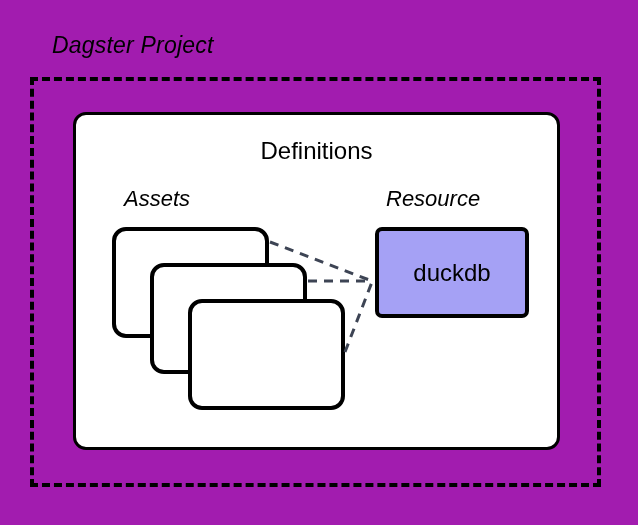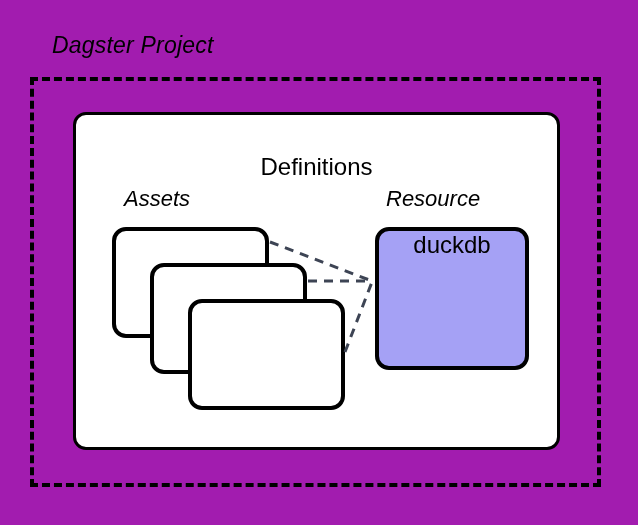--- a/index.html
+++ b/index.html
@@ -55,21 +55,21 @@
     border: 3px solid #000000;
     border-radius: 13px;
     background: #ffffff;
   }
   .definitions-title {
     position: absolute;
     left: 73px;
     top: 112px;
     width: 487px;
     text-align: center;
-    padding-top: 41px;
+    padding-top: 25px;
     font-size: 24px;
     color: #000000;
     white-space: nowrap;
   }
 
   
   .group-label {
     position: absolute;
     font-size: 22px;
     font-style: italic;
@@ -93,26 +93,26 @@
   .asset-card.c1 { left: 112px; top: 227px; z-index: 3; }
   .asset-card.c2 { left: 150px; top: 263px; z-index: 4; }
   .asset-card.c3 { left: 188px; top: 299px; z-index: 5; }
 
   
   .resource-card {
     position: absolute;
     left: 375px;
     top: 227px;
     width: 154px;
-    height: 143px;
+    height: 91px;
     box-sizing: border-box;
     border: 4px solid #000000;
-    border-radius: 14px;
+    border-radius: 7px;
     display: flex;
-    align-items: flex-start;
+    align-items: center;
     justify-content: center;
     z-index: 6;
   }
   .resource-card-label {
     font-size: 24px;
     color: #000000;
     white-space: nowrap;
   }
 
   

